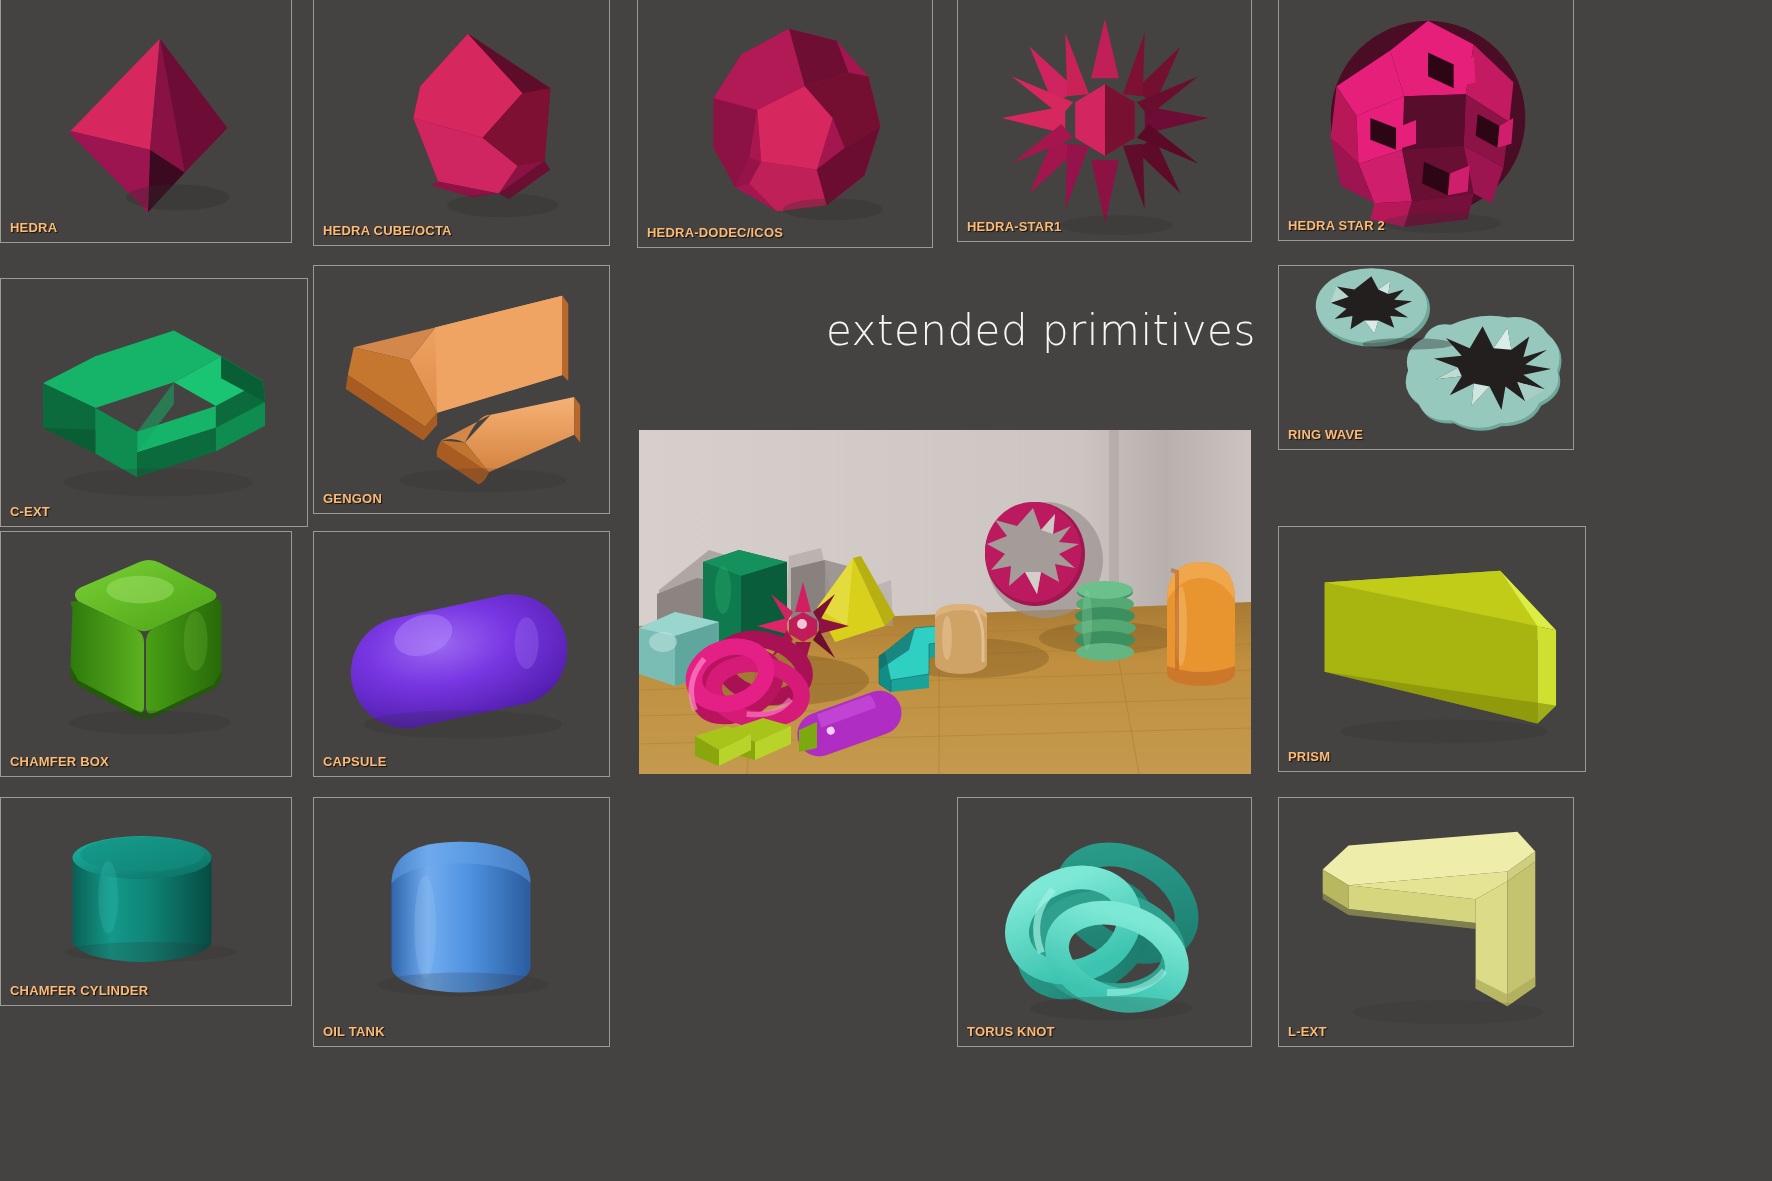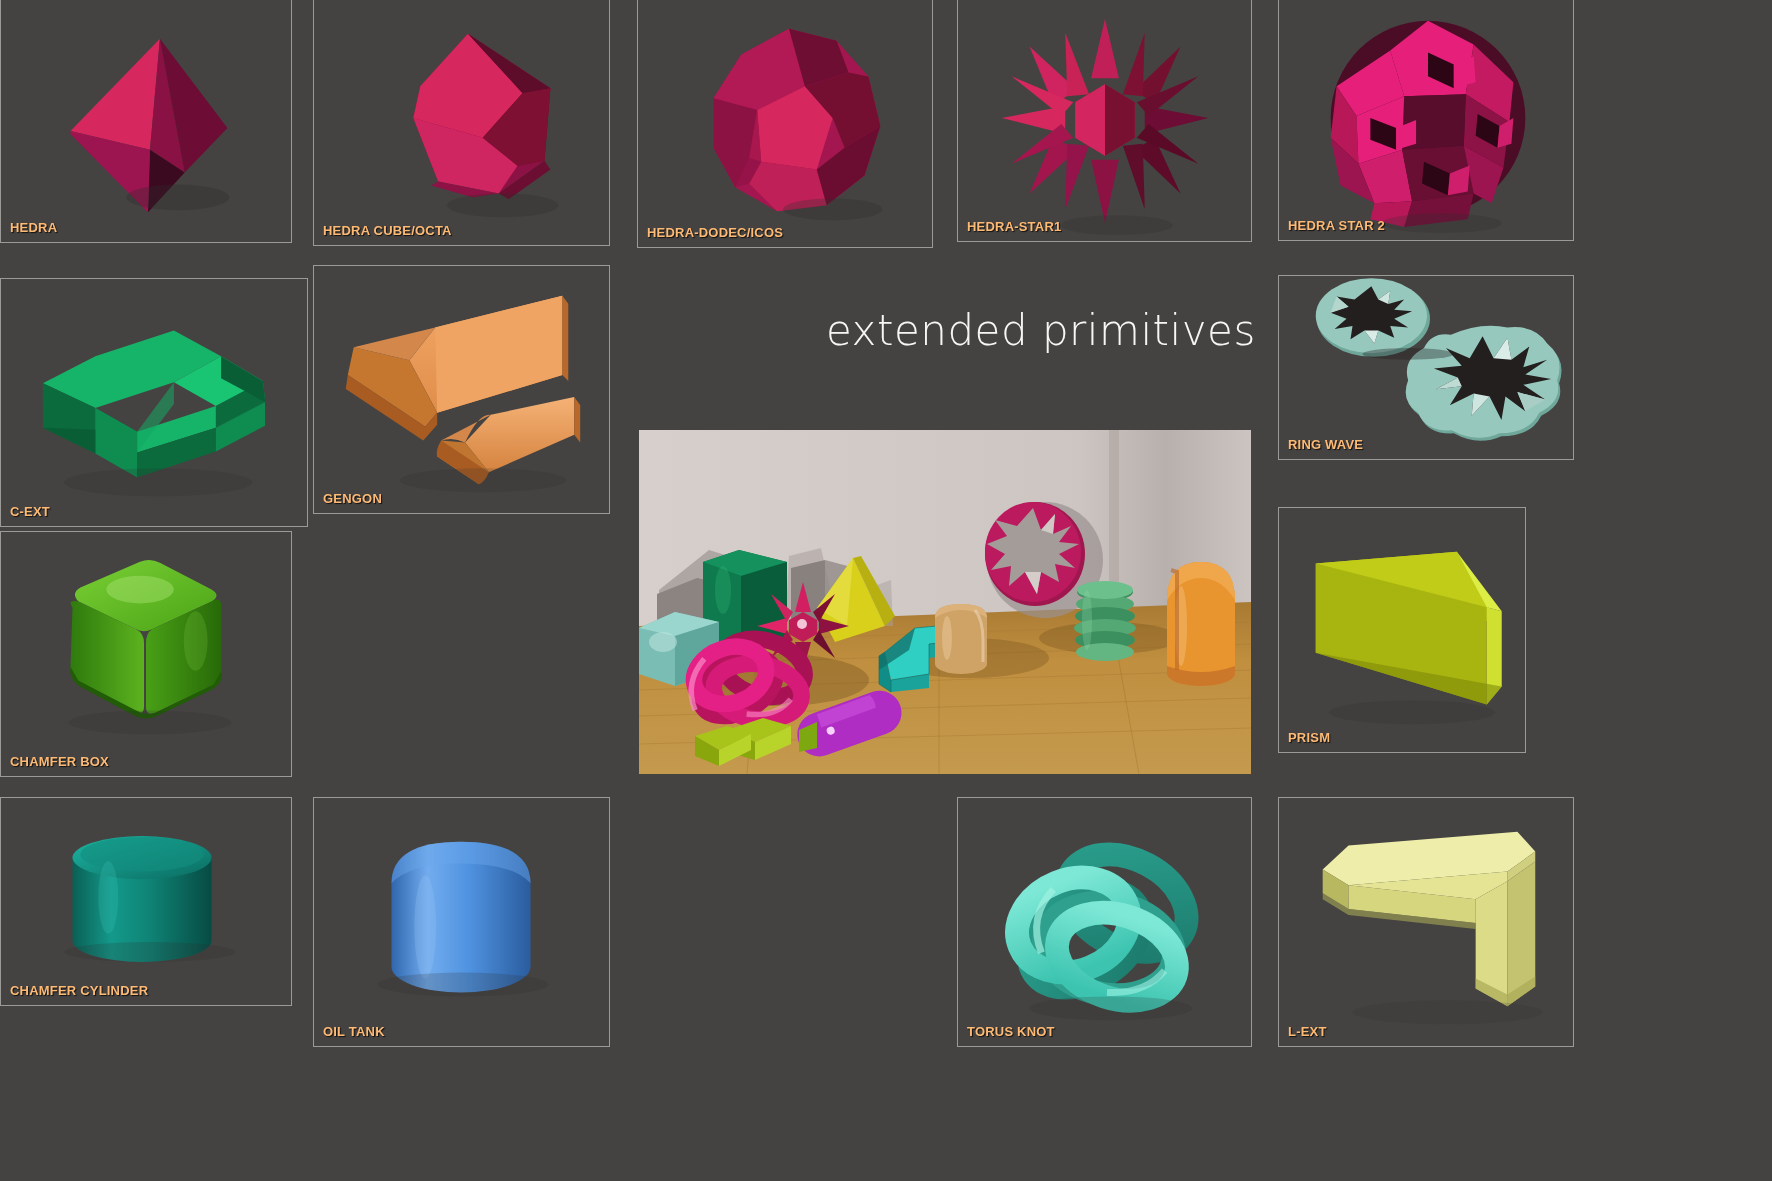--- a/index.html
+++ b/index.html
@@ -238,21 +238,21 @@
         <polygon points="152,178 176,208 166,220 124,192 128,176" fill="#c07630"></polygon>
         <path d="M128,176 Q122,186 124,192 L166,220 Q172,218 176,208 Z" fill="#a85c22"></path>
         <path d="M152,178 Q140,172 128,176 L178,150 Q166,148 152,178 Z" fill="#d4874a"></path>
         <polygon points="262,132 268,140 268,178 262,170" fill="#b8682a"></polygon>
         <ellipse cx="170" cy="216" rx="84" ry="12" fill="#2f2d2c" opacity="0.18"></ellipse>
       </svg>
     </div>
     <div class="label">GENGON</div>
   </div>
 
-  <div class="panel" style="left:1278px;top:275px;width:296px;height:185px;">
+  <div class="panel" style="left:1278px;top:265px;width:296px;height:185px;">
     <div class="art">
       <svg viewBox="0 0 296 249" preserveAspectRatio="none">
 
         <g>
           <ellipse cx="95" cy="58" rx="57" ry="52" fill="#6fa79b"></ellipse>
           <ellipse cx="93" cy="54" rx="56" ry="51" fill="#97c8bd"></ellipse>
           <path d="M93,14 L100,32 L112,20 L110,38 L126,32 L116,46 L134,48 L116,58 L130,70 L112,68 L116,84 L100,74 L96,92 L86,74 L72,86 L74,68 L56,72 L68,58 L52,50 L70,42 L58,28 L76,32 Z" fill="#241f1f"></path>
           <path d="M100,32 L112,20 L110,38 Z" fill="#cfe6e0"></path>
           <path d="M86,74 L96,92 L100,74 Z" fill="#d9ece7"></path>
           <path d="M52,50 L70,42 L58,28 Z" fill="#b5d6cd"></path>
@@ -300,22 +300,42 @@
         <path d="M70,136 Q68,148 80,156 L136,186 Q146,190 156,186 L214,158 Q224,152 222,140 L214,154 L156,182 Q146,186 136,180 L78,150 Z" fill="#205d06"></path>
 
         <ellipse cx="140" cy="58" rx="34" ry="14" fill="#a2e06a" opacity="0.5"></ellipse>
         <ellipse cx="196" cy="110" rx="12" ry="30" fill="#8ed84c" opacity="0.2"></ellipse>
         <ellipse cx="150" cy="192" rx="82" ry="12" fill="#2f2d2c" opacity="0.2"></ellipse>
       </svg>
     </div>
     <div class="label">CHAMFER BOX</div>
   </div>
 
-
-  <div class="panel" style="left:1278px;top:507px;width:248px;height:246px;">
+  <div class="panel" style="left:313px;top:531px;width:297px;height:246px;">
+    <div class="art">
+      <svg viewBox="0 0 297 246" preserveAspectRatio="none">
+        <defs>
+          <radialGradient id="cap-g" cx="0.42" cy="0.34" r="0.78">
+            <stop offset="0" stop-color="#9a68f2"></stop>
+            <stop offset="0.42" stop-color="#7836e2"></stop>
+            <stop offset="1" stop-color="#4a18a3"></stop>
+          </radialGradient>
+        </defs>
+        <g transform="rotate(-8 148 130)">
+          <path d="M92,78 L200,70 A56,56 0 0 1 200,182 L92,190 A56,56 0 0 1 92,78 Z" fill="url(#cap-g)"></path>
+        </g>
+        <ellipse cx="110" cy="104" rx="30" ry="20" fill="#b48bfa" opacity="0.45" transform="rotate(-18 110 104)"></ellipse>
+        <ellipse cx="214" cy="112" rx="12" ry="26" fill="#a37bf5" opacity="0.3"></ellipse>
+        <ellipse cx="150" cy="194" rx="100" ry="14" fill="#2f2d2c" opacity="0.2"></ellipse>
+      </svg>
+    </div>
+    <div class="label">CAPSULE</div>
+  </div>
+
+  <div class="panel" style="left:1278px;top:526px;width:308px;height:246px;">
     <div class="art">
       <svg viewBox="0 0 296 246" preserveAspectRatio="none">
 
         <polygon points="44,56 214,44 264,118 44,56" fill="#b8c412"></polygon>
         <polygon points="44,56 214,44 250,100" fill="#c0cc18"></polygon>
 
         <polygon points="44,56 44,146 250,198 250,100" fill="#a8b511"></polygon>
 
         <polygon points="250,100 250,198 268,180 268,104" fill="#cfe030"></polygon>
         <polygon points="214,44 250,100 268,104" fill="#dcee46"></polygon>

